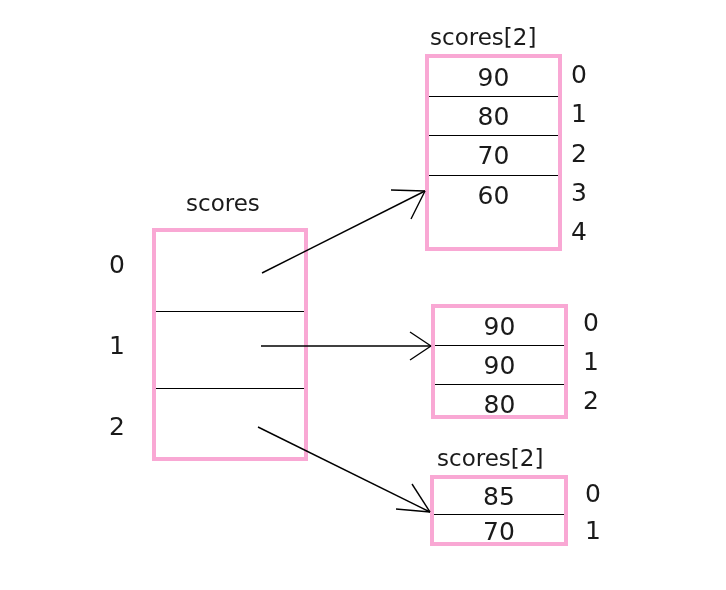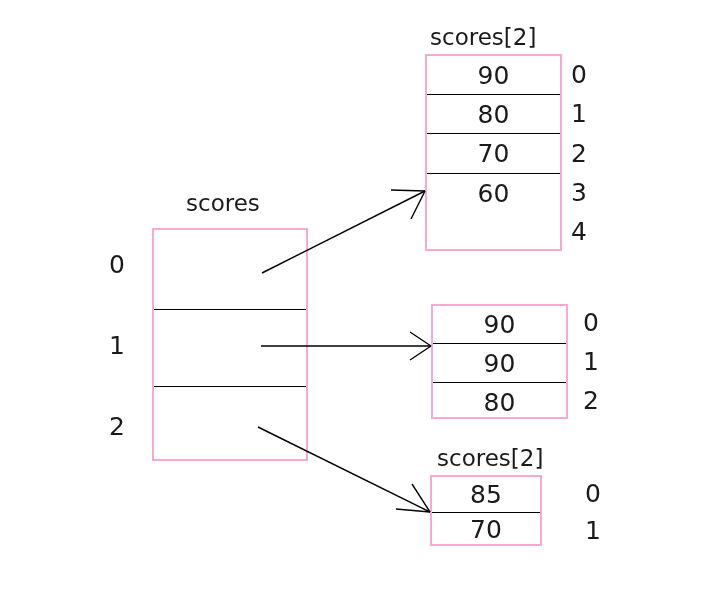--- a/index.html
+++ b/index.html
@@ -26,21 +26,21 @@
   .idx {
     position: absolute;
     font-size: 25px;
     line-height: 1;
     color: #1a1a1a;
     white-space: nowrap;
     text-align: center;
   }
   .array-box {
     position: absolute;
-    border: 2px solid #f9a8d4;
+    border: 4px solid #f9a8d4;
     box-sizing: border-box;
     background: transparent;
   }
   .cell {
     position: relative;
     box-sizing: border-box;
     border-bottom: 1px solid #000000;
     display: flex;
     align-items: center;
     justify-content: center;
@@ -92,21 +92,21 @@
   <div class="array-box" style="left:431px; top:304px; width:137px; height:115px;">
     <div class="cell" style="height:38px;">90</div>
     <div class="cell" style="height:39px;">90</div>
     <div class="cell" style="height:38px;">80</div>
   </div>
   <div class="idx" style="left:580px; top:310px; width:22px;">0</div>
   <div class="idx" style="left:580px; top:349px; width:22px;">1</div>
   <div class="idx" style="left:580px; top:388px; width:22px;">2</div>
 
   <div class="label" style="left:437px; top:447px;">scores[2]</div>
-  <div class="array-box" style="left:430px; top:475px; width:112px; height:71px;">
+  <div class="array-box" style="left:430px; top:475px; width:138px; height:71px;">
     <div class="cell" style="height:36px;">85</div>
     <div class="cell" style="height:33px;">70</div>
   </div>
   <div class="idx" style="left:582px; top:481px; width:22px;">0</div>
   <div class="idx" style="left:582px; top:518px; width:22px;">1</div>
 
   <svg id="arrows" viewBox="0 0 726 590">
 
     <g>
       <line x1="262" y1="273" x2="425" y2="191" stroke="#000000" stroke-width="1.4"></line>

